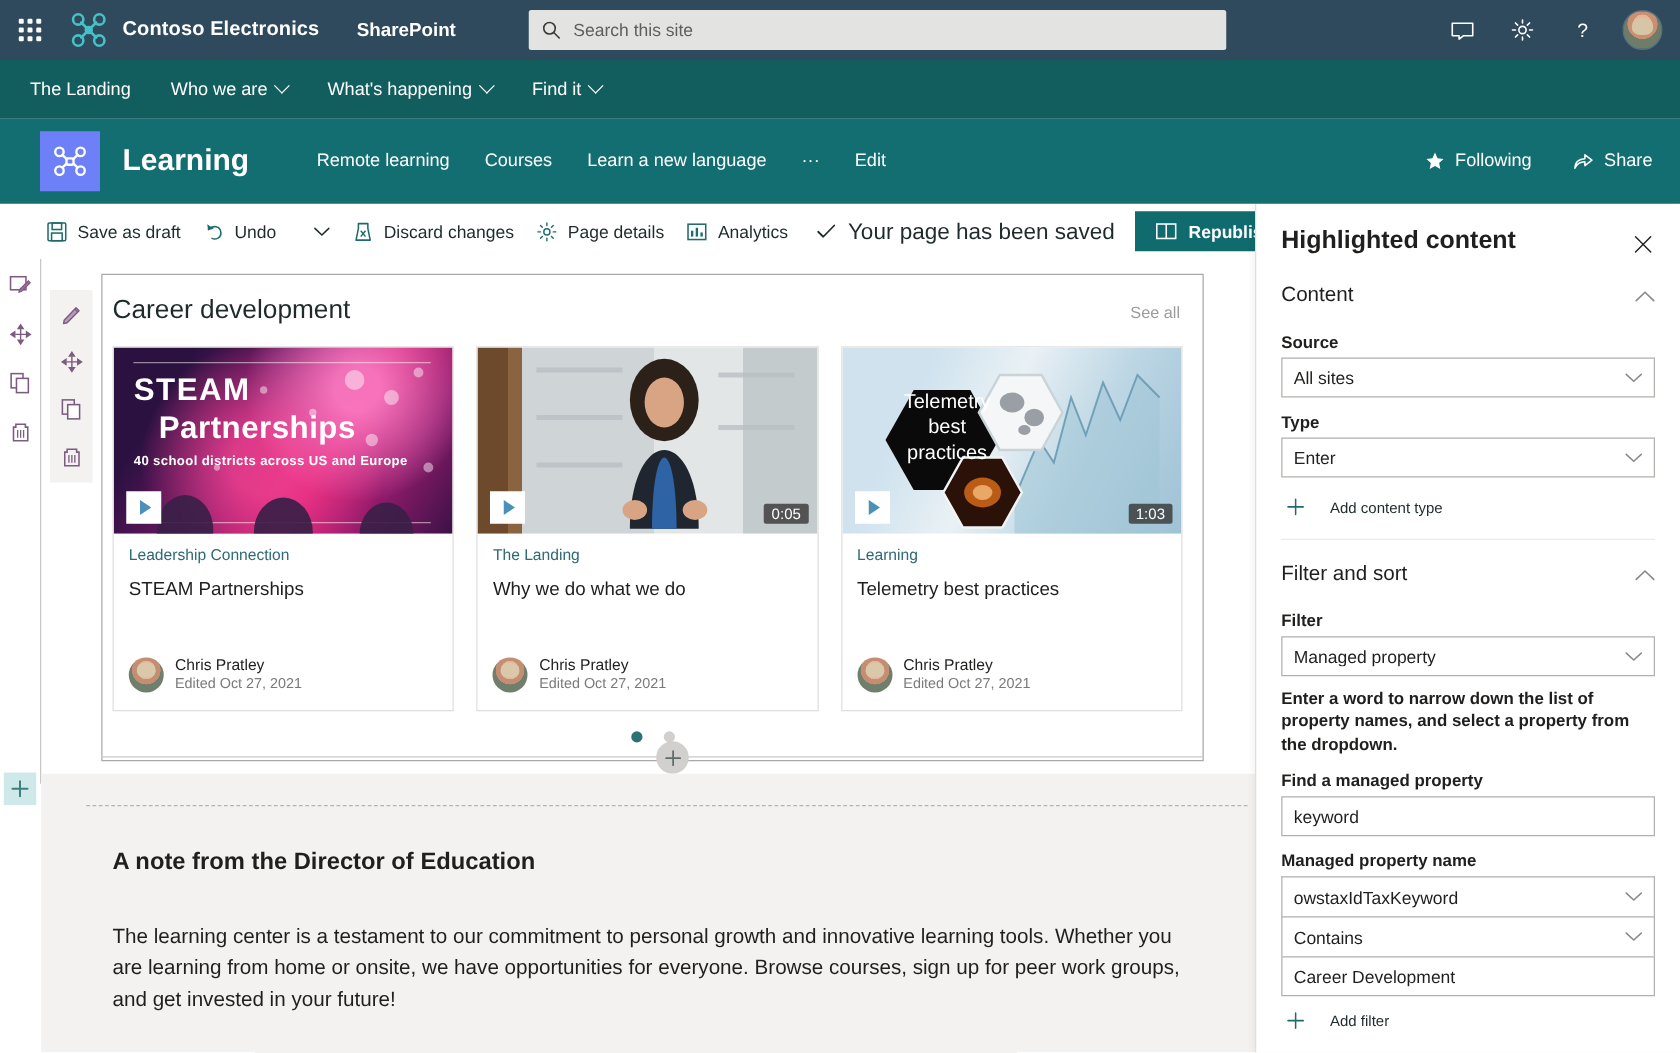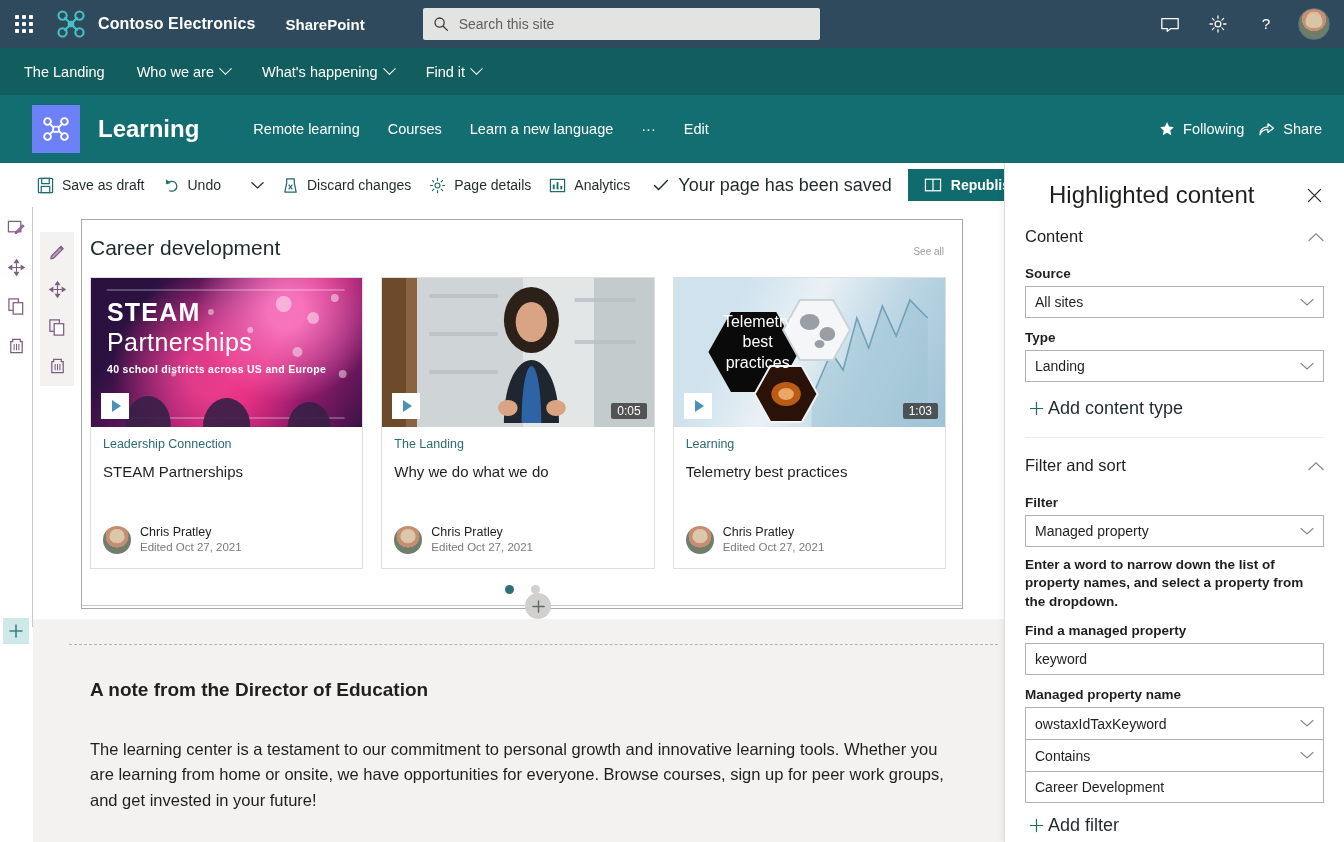--- a/index.html
+++ b/index.html
@@ -34,21 +34,21 @@
   }
   .waffle-grid i { display: block; width: 4px; height: 4px; background: #ffffff; border-radius: 1px; }
   .brand-logo { width: 34px; height: 34px; margin-left: 6px; display: flex; align-items: center; justify-content: center; }
   .brand-name {
     font-size: 16px; font-weight: 700; color: #ffffff; margin-left: 10px;
     letter-spacing: .1px; white-space: nowrap;
   }
   .suite-app-name { font-size: 15px; font-weight: 700; color: #ffffff; margin-left: 30px; white-space: nowrap; }
   .searchbox {
     margin-left: 58px;
-    width: 397px; height: 32px;
+    width: 558px; height: 32px;
     background: #e3e3e1;
     display: flex; align-items: center;
     padding: 0 10px;
     border-radius: 2px;
   }
   .searchbox .mag { margin-right: 8px; display: flex; }
   .searchbox input {
     border: 0; outline: 0; background: transparent;
     font-family: "Liberation Sans", sans-serif;
     font-size: 14px; color: #3b3a39; width: 100%;
@@ -101,21 +101,21 @@
   .site-logo {
     width: 48px; height: 48px; background: #6e80f7;
     display: flex; align-items: center; justify-content: center;
     flex: 0 0 48px;
   }
   .site-title { font-size: 24px; font-weight: 700; margin-left: 18px; white-space: nowrap; }
   .site-nav { display: flex; align-items: flex-start; margin-left: 40px; gap: 0; }
   .site-nav-item {
     font-size: 14.5px; color: #ffffff; padding: 0 14px; cursor: pointer; white-space: nowrap;
   }
-  .site-right { margin-left: auto; display: flex; align-items: center; gap: 14px; padding-right: 22px; }
+  .site-right { margin-left: auto; display: flex; align-items: center; gap: 33px; padding-right: 22px; }
   .site-right-item { display: flex; align-items: center; gap: 8px; font-size: 14.5px; color: #fff; cursor: pointer; white-space: nowrap; }
 
   
   .body-row { flex: 1; display: flex; min-height: 0; position: relative; }
   .canvas-col { width: 1004px; flex: 0 0 1004px; display: flex; flex-direction: column; background: #ffffff; min-height: 0; position: relative; }
 
   
   .cmdbar {
     height: 44px; min-height: 44px;
     background: #ffffff;
@@ -166,21 +166,21 @@
   .section-wrap { position: absolute; left: 33px; top: 0; right: 0; bottom: 0; }
 
   .webpart {
     position: absolute; left: 48px; top: 12px; width: 882px;
     border: 1px solid #a9a9a9;
     background: #ffffff;
     padding: 0 0 14px;
   }
   .wp-head { display: flex; align-items: baseline; padding: 16px 18px 0 8px; }
   .wp-title { font-size: 21px; color: #1f2b2b; font-weight: 400; padding-left: 0; }
-  .see-all { margin-left: auto; font-size: 10px; color: #9b9b9b; cursor: pointer; }
+  .see-all { margin-left: auto; font-size: 13px; color: #9b9b9b; cursor: pointer; }
 
   .cards { display: flex; gap: 18px; padding: 17px 16px 0 8px; }
   .card { width: 276px; border: 1px solid #e1dfdd; background: #ffffff; cursor: pointer; }
   .thumb { position: relative; width: 100%; height: 149px; overflow: hidden; }
   .thumb .grad { position: absolute; inset: 0; }
   .play {
     position: absolute; left: 10px; bottom: 8px;
     width: 28px; height: 26px; background: #ffffff;
     display: flex; align-items: center; justify-content: center;
   }
@@ -243,41 +243,41 @@
   .panel {
     width: 340px; flex: 0 0 340px;
     background: #ffffff;
     border-left: 1px solid #e1dfdd;
     box-shadow: -2px 0 6px rgba(0,0,0,.06);
     display: flex; flex-direction: column;
     overflow: hidden;
     position: relative; z-index: 20;
   }
   .panel-head { display: flex; align-items: flex-start; padding: 18px 16px 0 20px; }
-  .panel-title { font-size: 24px; font-weight: 400; color: #201f1e; margin-left: 24px; }
+  .panel-title { font-size: 20px; font-weight: 700; color: #201f1e; }
   .panel-close { margin-left: auto; width: 28px; height: 28px; display: flex; align-items: center; justify-content: center; cursor: pointer; }
   .panel-body { flex: 1; overflow: hidden; padding: 0 20px 10px; }
   .group-head {
     display: flex; align-items: center;
     padding: 18px 0 8px; cursor: pointer;
   }
   .group-title { font-size: 16.5px; color: #201f1e; }
   .group-chev { margin-left: auto; }
   .group-sep { border-top: 1px solid #edebe9; margin-top: 14px; }
   .field-label { font-size: 13.5px; font-weight: 700; color: #201f1e; margin: 12px 0 5px; }
   .dropdown, .textinput {
     height: 32px; border: 1px solid #b3b0ad; background: #ffffff;
     display: flex; align-items: center; padding: 0 9px;
     font-size: 14px; color: #201f1e; cursor: pointer; margin-bottom: 4px;
   }
   .dropdown span.val, .textinput span.val { flex: 1; white-space: nowrap; overflow: hidden; text-overflow: ellipsis; }
   .textinput { cursor: text; }
   .linkbtn {
-    display: flex; align-items: center; gap: 4px;
-    font-size: 18px; color: #1f2b2b; cursor: pointer;
+    display: flex; align-items: center; gap: 20px;
+    font-size: 12px; color: #1f2b2b; cursor: pointer;
     padding: 12px 0 4px 4px;
   }
   .desc { font-size: 13.5px; font-weight: 700; color: #201f1e; line-height: 1.36; margin: 9px 0 4px; }
   .stacked > .dropdown, .stacked > .textinput { margin-bottom: 0; border-bottom: 0; }
   .stacked > :last-child { border-bottom: 1px solid #b3b0ad; }
   svg { display: block; }
 </style>
 </head>
 <body>
 
@@ -597,21 +597,21 @@
                         <line x1="16" y1="140" x2="258" y2="140"></line>
                       </g>
                       <g fill="#3a2048" opacity=".92">
                         <ellipse cx="58" cy="146" rx="23" ry="28"></ellipse>
                         <ellipse cx="138" cy="148" rx="24" ry="28"></ellipse>
                         <ellipse cx="222" cy="150" rx="22" ry="26"></ellipse>
                       </g>
                     </svg>
                     <div style="position:absolute;left:16px;top:20px;right:14px;">
                       <div style="color:#fff;font-size:25px;font-weight:700;letter-spacing:1.2px;line-height:1.15;">STEAM</div>
-                      <div style="color:#fff;font-size:25px;font-weight:400;letter-spacing:.4px;line-height:1.25;">Partnerships</div>
+                      <div style="color:#fff;font-size:25px;font-weight:700;letter-spacing:.4px;line-height:1.25;margin-left:20px;">Partnerships</div>
                       <div style="color:#fff;font-size:10.5px;font-weight:700;letter-spacing:.3px;margin-top:5px;">40 school districts across US and Europe</div>
                     </div>
                   </div>
                   <div class="play"></div>
                 </div>
                 <div class="card-body">
                   <div class="card-site">Leadership Connection</div>
                   <div class="card-title">STEAM Partnerships</div>
                   <div class="card-author">
                     <div class="author-pic"></div>
@@ -752,21 +752,21 @@
           <span class="val">All sites</span>
           <span>
             <svg width="14" height="9" viewBox="0 0 14 9">
               <path d="M1 1.5 L7 7 L13 1.5" fill="none" stroke="#8a8886" stroke-width="1.2" stroke-linecap="round"></path>
             </svg>
           </span>
         </div>
 
         <div class="field-label">Type</div>
         <div class="dropdown">
-          <span class="val">Landing</span>
+          <span class="val">Enter</span>
           <span>
             <svg width="14" height="9" viewBox="0 0 14 9">
               <path d="M1 1.5 L7 7 L13 1.5" fill="none" stroke="#8a8886" stroke-width="1.2" stroke-linecap="round"></path>
             </svg>
           </span>
         </div>
 
         <div class="linkbtn">
           <span>
             <svg width="15" height="15" viewBox="0 0 16 16">

